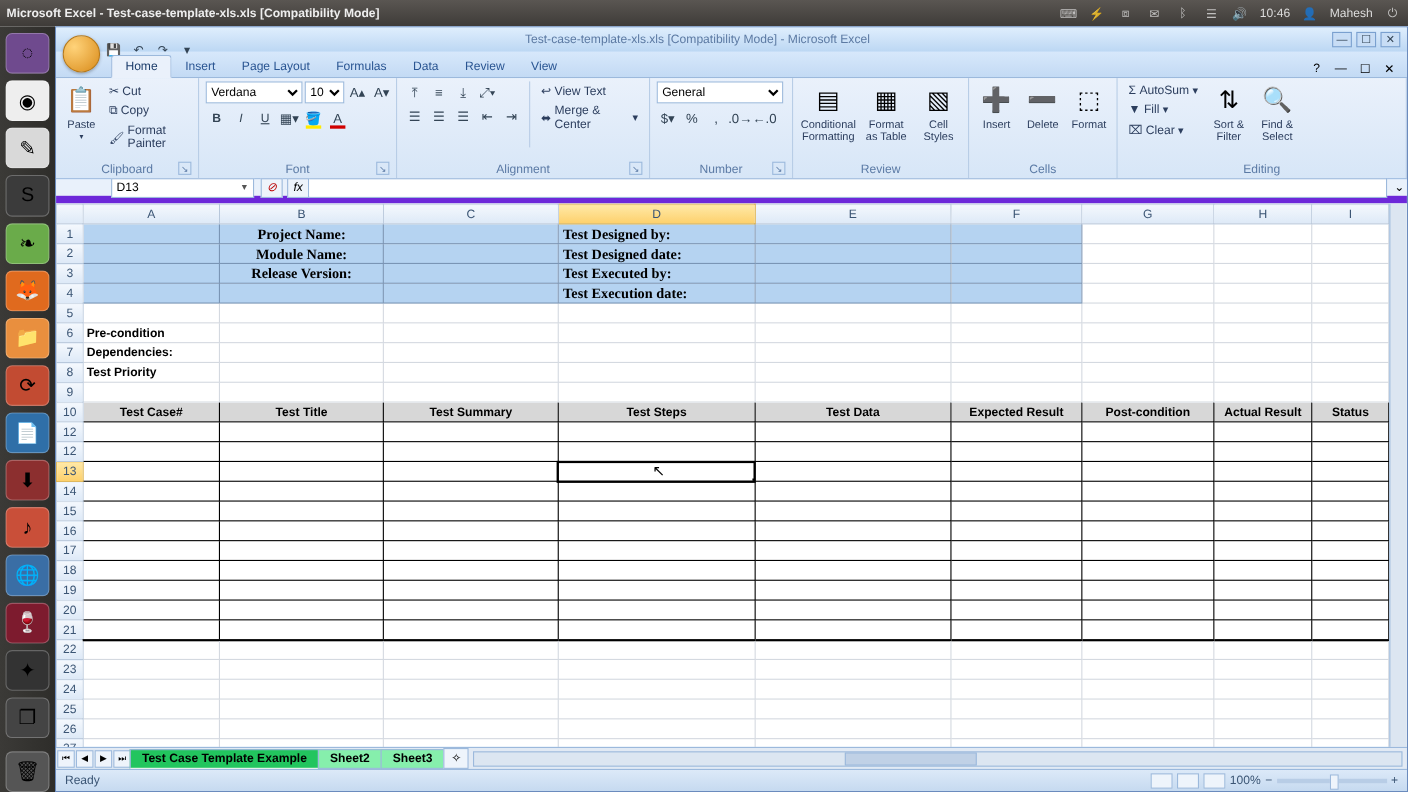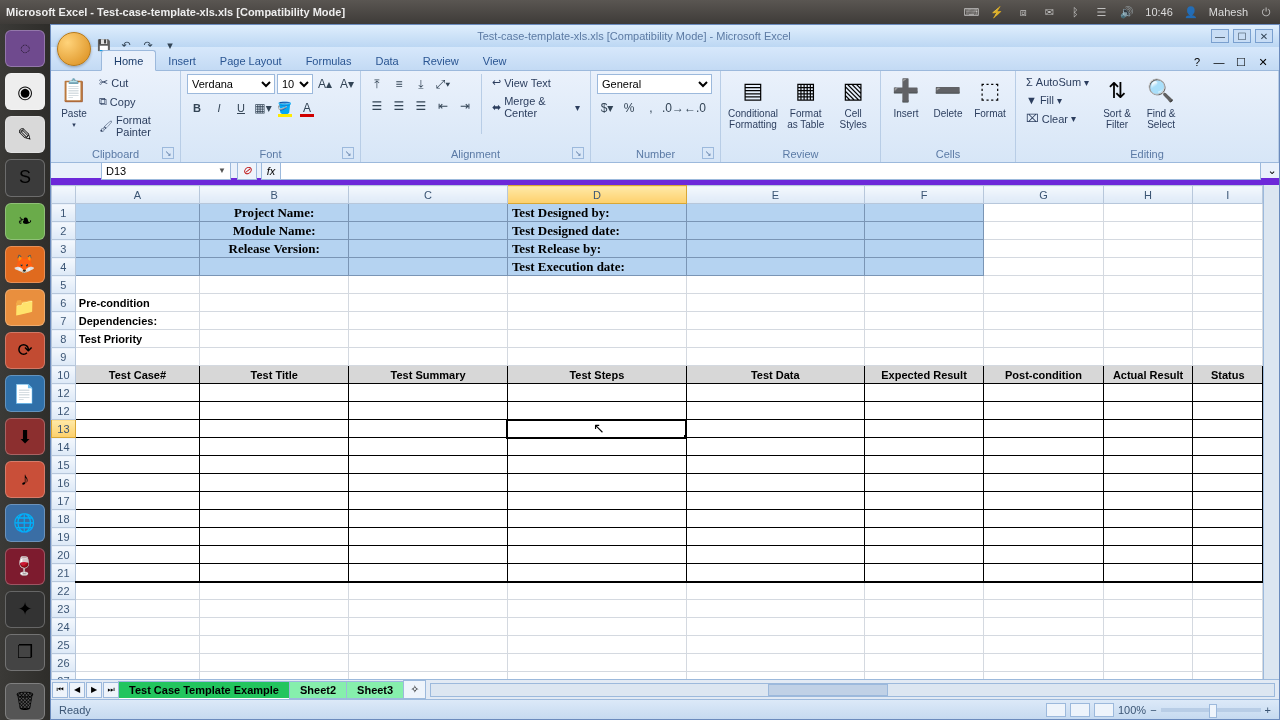--- a/index.html
+++ b/index.html
@@ -370,21 +370,21 @@
               <td class="hdcell" style=""></td>
               <td class="" style=""></td>
               <td class="" style=""></td>
               <td class="" style=""></td>
             </tr>
             <tr>
               <th class="rowh">3</th>
               <td class="hdcell" style=""></td>
               <td class="hdcell" style="">Release Version:</td>
               <td class="hdcell" style=""></td>
-              <td class="hdcell left" style="">Test Release by:</td>
+              <td class="hdcell left" style="">Test Executed by:</td>
               <td class="hdcell" style=""></td>
               <td class="hdcell" style=""></td>
               <td class="" style=""></td>
               <td class="" style=""></td>
               <td class="" style=""></td>
             </tr>
             <tr>
               <th class="rowh">4</th>
               <td class="hdcell" style=""></td>
               <td class="hdcell" style=""></td>

